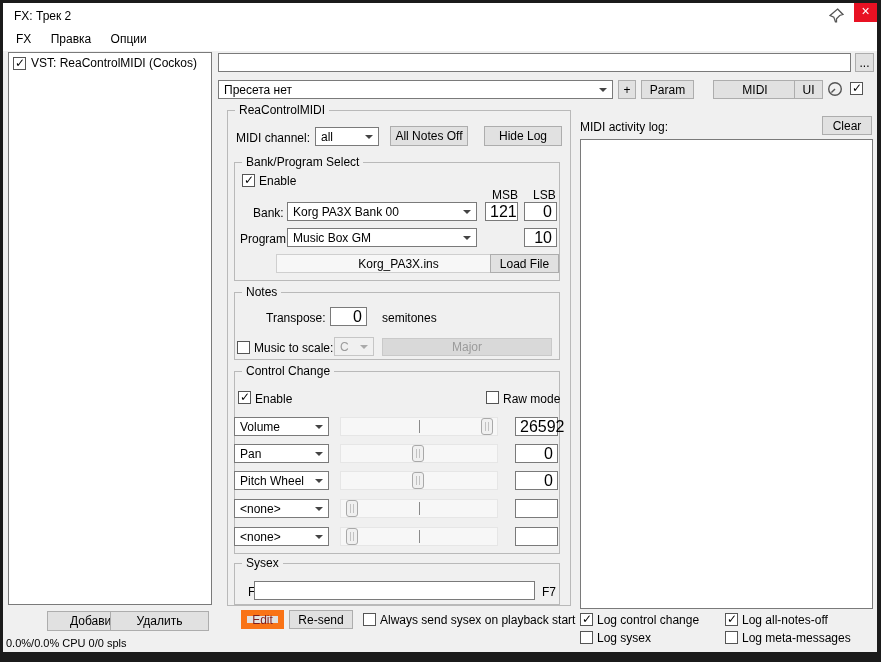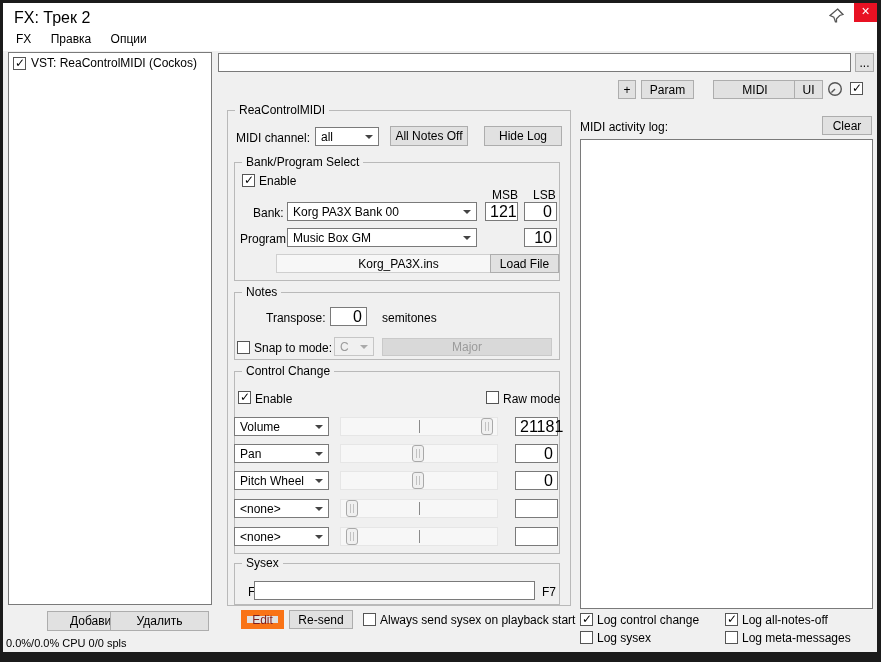--- a/index.html
+++ b/index.html
@@ -2,21 +2,21 @@
 <html><head>
 <meta charset="utf-8">
 <style>
   * { margin:0; padding:0; box-sizing:border-box; }
   body { background:#1b1b1b; }
   .screen { position:relative; width:881px; height:662px; background:#1b1b1b;
             font-family:"Liberation Sans","DejaVu Sans",sans-serif; font-size:12px; color:#000; overflow:hidden; }
   .window { position:absolute; left:3px; top:3px; width:874px; height:649px; background:#f0f0f0; }
 
   .titlebar { position:absolute; left:0; top:0; width:100%; height:26px; background:#ffffff; }
-  .title-text { position:absolute; left:11px; top:6px; font-size:16px; }
+  .title-text { position:absolute; left:11px; top:6px; font-size:12px; }
   .pin-btn { position:absolute; right:32px; top:5px; width:16px; height:16px; }
   .close-btn { position:absolute; right:0; top:0; width:23px; height:19px; background:#e81123; color:#fff;
                text-align:center; line-height:17px; font-size:14px; }
 
   .menubar { position:absolute; left:0; top:26px; width:100%; height:22px; background:#ffffff; padding-left:5px; }
   .menu-item { display:inline-block; padding:3px 8px; font-size:12px; }
 
   .listbox { position:absolute; left:5px; top:49px; width:204px; height:553px; background:#fff; border:1px solid #7a7a7a; }
   .fx-item { display:flex; align-items:center; gap:5px; padding:3px 4px; }
 
@@ -84,20 +84,24 @@
         <span>VST: ReaControlMIDI (Cockos)</span>
       </div>
     </div>
     <div class="btn" style="left:5px;top:608px;width:99px;height:20px;margin-left:39px;">Добавить</div>
     <div class="btn" style="left:107px;top:608px;width:99px;height:20px;">Удалить</div>
     <span class="status-text" style="left:3px;top:634px;">0.0%/0.0% CPU 0/0 spls</span>
 
     <div class="field" style="left:215px;top:50px;width:633px;height:19px;"></div>
     <div class="btn" style="left:852px;top:50px;width:19px;height:19px;">...</div>
 
+    <div class="combo" style="left:215px;top:77px;width:395px;height:19px;">
+      <span>Пресета нет</span>
+      <span class="chev"></span>
+    </div>
     <div class="btn" style="left:615px;top:77px;width:18px;height:19px;">+</div>
     <div class="btn" style="left:638px;top:77px;width:53px;height:19px;">Param</div>
     <div class="btn" style="left:710px;top:77px;width:84px;height:19px;">MIDI</div>
     <div class="btn" style="left:791px;top:77px;width:29px;height:19px;">UI</div>
     <span style="position:absolute;left:824px;top:78px;width:16px;height:16px;">
       <svg width="16" height="16" viewBox="0 0 16 16">
           <circle cx="8" cy="8" r="6.3" fill="none" stroke="#555" stroke-width="1.4"></circle>
           <line x1="8" y1="8" x2="4.4" y2="11.6" stroke="#555" stroke-width="1.4"></line>
         </svg>
     </span>
@@ -135,42 +139,42 @@
     <div class="valbox" style="left:521px;top:225px;width:33px;height:19px;">10</div>
     <div class="filebox" style="left:231px;top:251px;width:245px;height:19px;margin-left:42px;">Korg_PA3X.ins</div>
     <div class="btn" style="left:487px;top:251px;width:69px;height:19px;">Load File</div>
 
     <div class="group" style="left:231px;top:289px;width:326px;height:68px;"></div>
     <span class="group-label" style="left:239px;top:282px;">Notes</span>
     <span class="label" style="left:263px;top:308px;">Transpose:</span>
     <div class="valbox" style="left:327px;top:304px;width:37px;height:19px;">0</div>
     <span class="label" style="left:379px;top:308px;">semitones</span>
     <span class="cb abs" style="left:234px;top:338px;"></span>
-    <span class="label" style="left:251px;top:338px;">Snap to mode:</span>
+    <span class="label" style="left:251px;top:338px;">Music to scale:</span>
     <div class="combo disabled" style="left:331px;top:334px;width:40px;height:19px;">
       <span>C</span>
       <span class="chev"></span>
     </div>
     <div class="btn disabled" style="left:379px;top:335px;width:170px;height:18px;">Major</div>
 
     <div class="group" style="left:231px;top:368px;width:326px;height:183px;"></div>
     <span class="group-label" style="left:239px;top:361px;">Control Change</span>
     <span class="cb abs checked" style="left:235px;top:388px;"></span>
     <span class="label" style="left:252px;top:389px;">Enable</span>
     <span class="cb abs" style="left:483px;top:388px;"></span>
     <span class="label" style="left:500px;top:389px;">Raw mode</span>
 
     <div class="combo" style="left:231px;top:414px;width:95px;height:19px;">
       <span>Volume</span>
       <span class="chev"></span>
     </div>
     <div class="slider" style="left:337px;top:414px;width:158px;height:19px;">
       <span class="slider-handle" style="left: 140px;"></span>
     </div>
-    <div class="valbox" style="left:512px;top:414px;width:43px;height:19px;">21181</div>
+    <div class="valbox" style="left:512px;top:414px;width:43px;height:19px;">26592</div>
 
     <div class="combo" style="left:231px;top:441px;width:95px;height:19px;">
       <span>Pan</span>
       <span class="chev"></span>
     </div>
     <div class="slider" style="left:337px;top:441px;width:158px;height:19px;">
       <span class="slider-handle" style="left: 71px;"></span>
     </div>
     <div class="valbox" style="left:512px;top:441px;width:43px;height:19px;">0</div>
 

